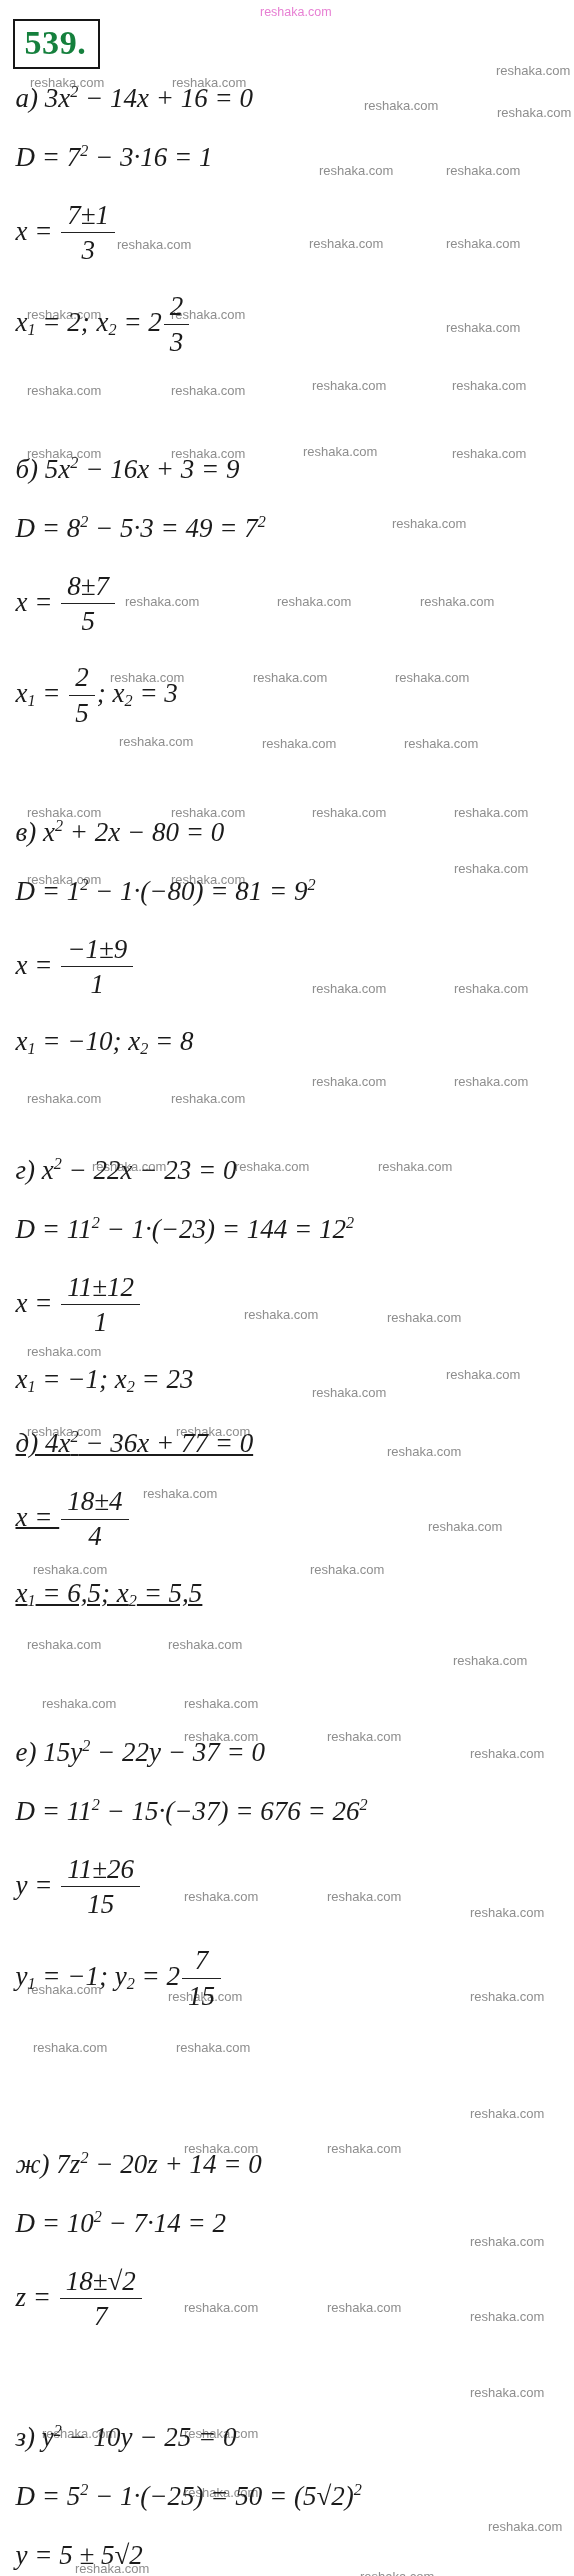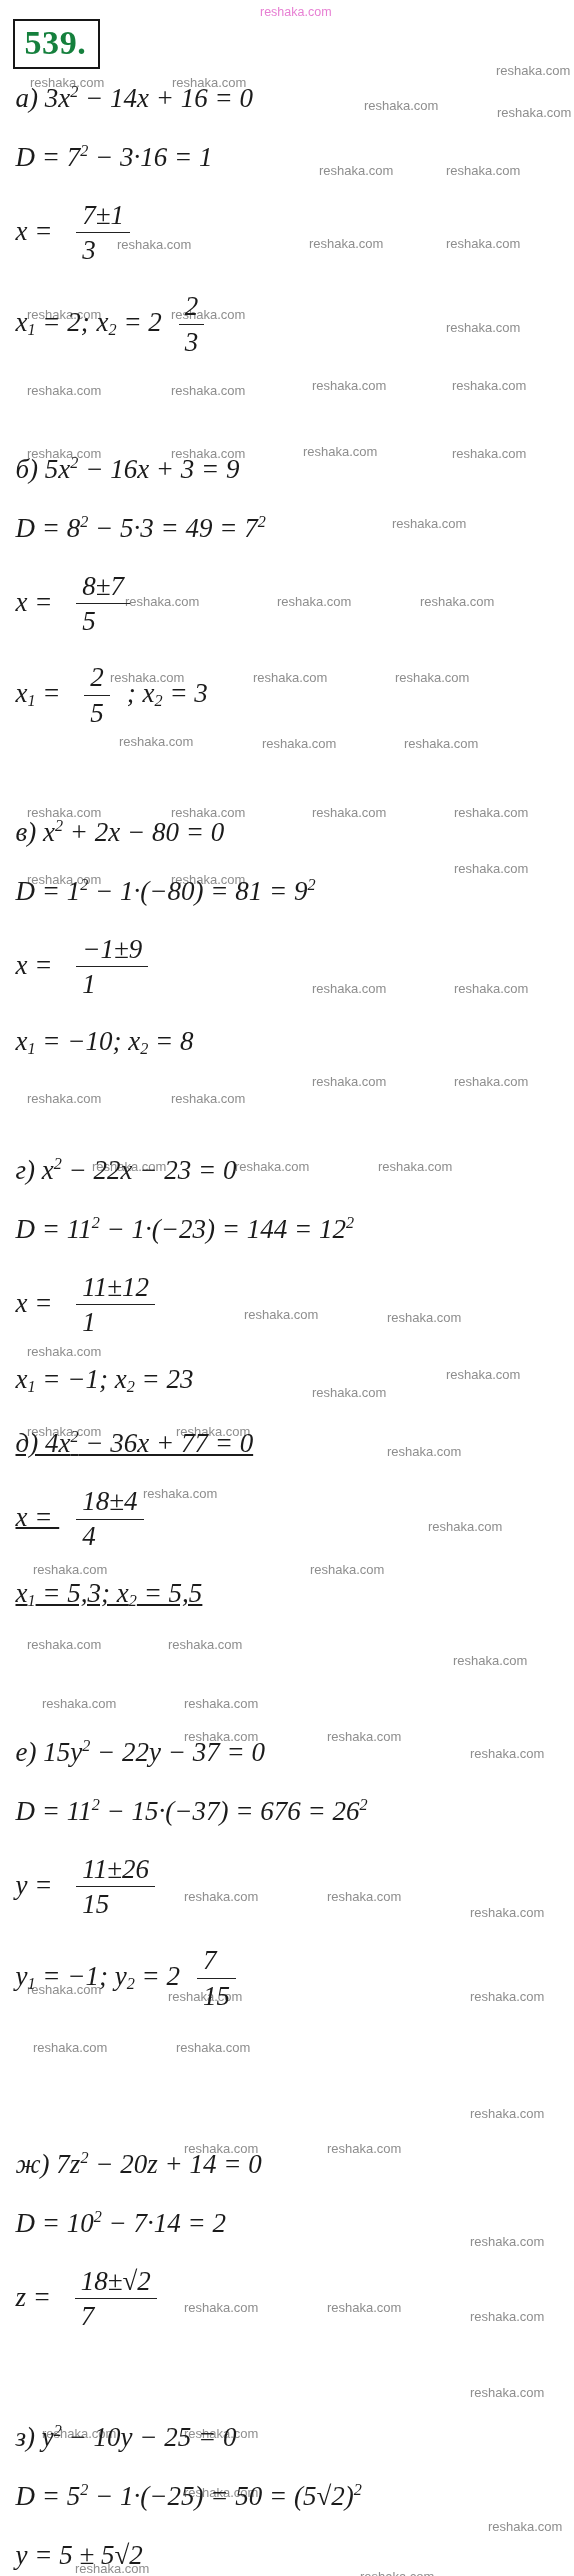--- a/index.html
+++ b/index.html
@@ -61,21 +61,22 @@
     line-height: 0;
   }
   .math-line sub {
     font-size: 60%;
     vertical-align: -0.25em;
     line-height: 0;
   }
   .frac {
     display: inline-block;
     vertical-align: middle;
-    margin: 0 17px;
+    text-align: center;
+    margin: 0 2px;
     line-height: 1.15;
   }
   .frac .num {
     display: block;
     padding: 0 6px 1.8px;
     border-bottom: 1.8px solid #222;
   }
   .frac .den {
     display: block;
     padding: 1.8px 6px 0;
@@ -124,21 +125,21 @@
       </div>
       <div class="section sec-g">
         <div class="math-line"><span>г) x</span><sup>2</sup><span> − 22x − 23 = 0</span></div>
         <div class="math-line"><span>D = 11</span><sup>2</sup><span> − 1·(−23) = 144 = 12</span><sup>2</sup></div>
         <div class="math-line"><span>x = </span><span class="frac"><span class="num">11±12</span><span class="den">1</span></span></div>
         <div class="math-line"><span>x</span><sub>1</sub><span> = −1; x</span><sub>2</sub><span> = 23</span></div>
       </div>
       <div class="section sec-d">
         <div class="math-line"><span>д) 4x</span><sup>2</sup><span> − 36x + 77 = 0</span></div>
         <div class="math-line"><span>x = </span><span class="frac"><span class="num">18±4</span><span class="den">4</span></span></div>
-        <div class="math-line"><span>x</span><sub>1</sub><span> = 5,3; x</span><sub>2</sub><span> = 5,5</span></div>
+        <div class="math-line"><span>x</span><sub>1</sub><span> = 6,5; x</span><sub>2</sub><span> = 5,5</span></div>
       </div>
       <div class="section sec-e">
         <div class="math-line"><span>е) 15y</span><sup>2</sup><span> − 22y − 37 = 0</span></div>
         <div class="math-line"><span>D = 11</span><sup>2</sup><span> − 15·(−37) = 676 = 26</span><sup>2</sup></div>
         <div class="math-line"><span>y = </span><span class="frac"><span class="num">11±26</span><span class="den">15</span></span></div>
         <div class="math-line"><span>y</span><sub>1</sub><span> = −1; y</span><sub>2</sub><span> = 2</span><span class="frac"><span class="num">7</span><span class="den">15</span></span></div>
       </div>
       <div class="section sec-zh">
         <div class="math-line"><span>ж) 7z</span><sup>2</sup><span> − 20z + 14 = 0</span></div>
         <div class="math-line"><span>D = 10</span><sup>2</sup><span> − 7·14 = 2</span></div>

